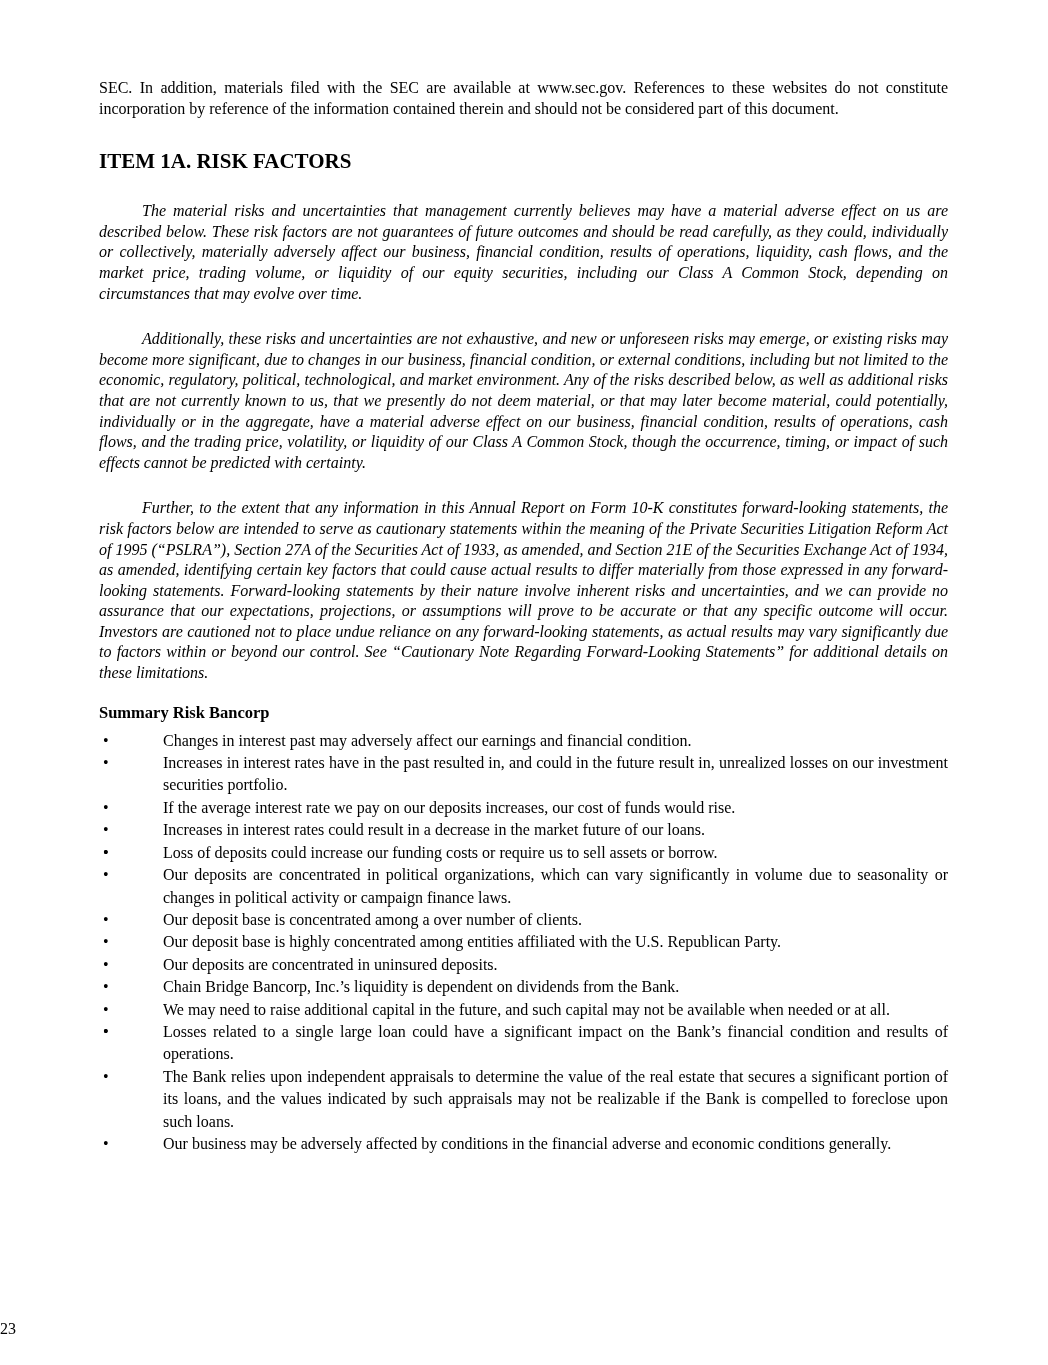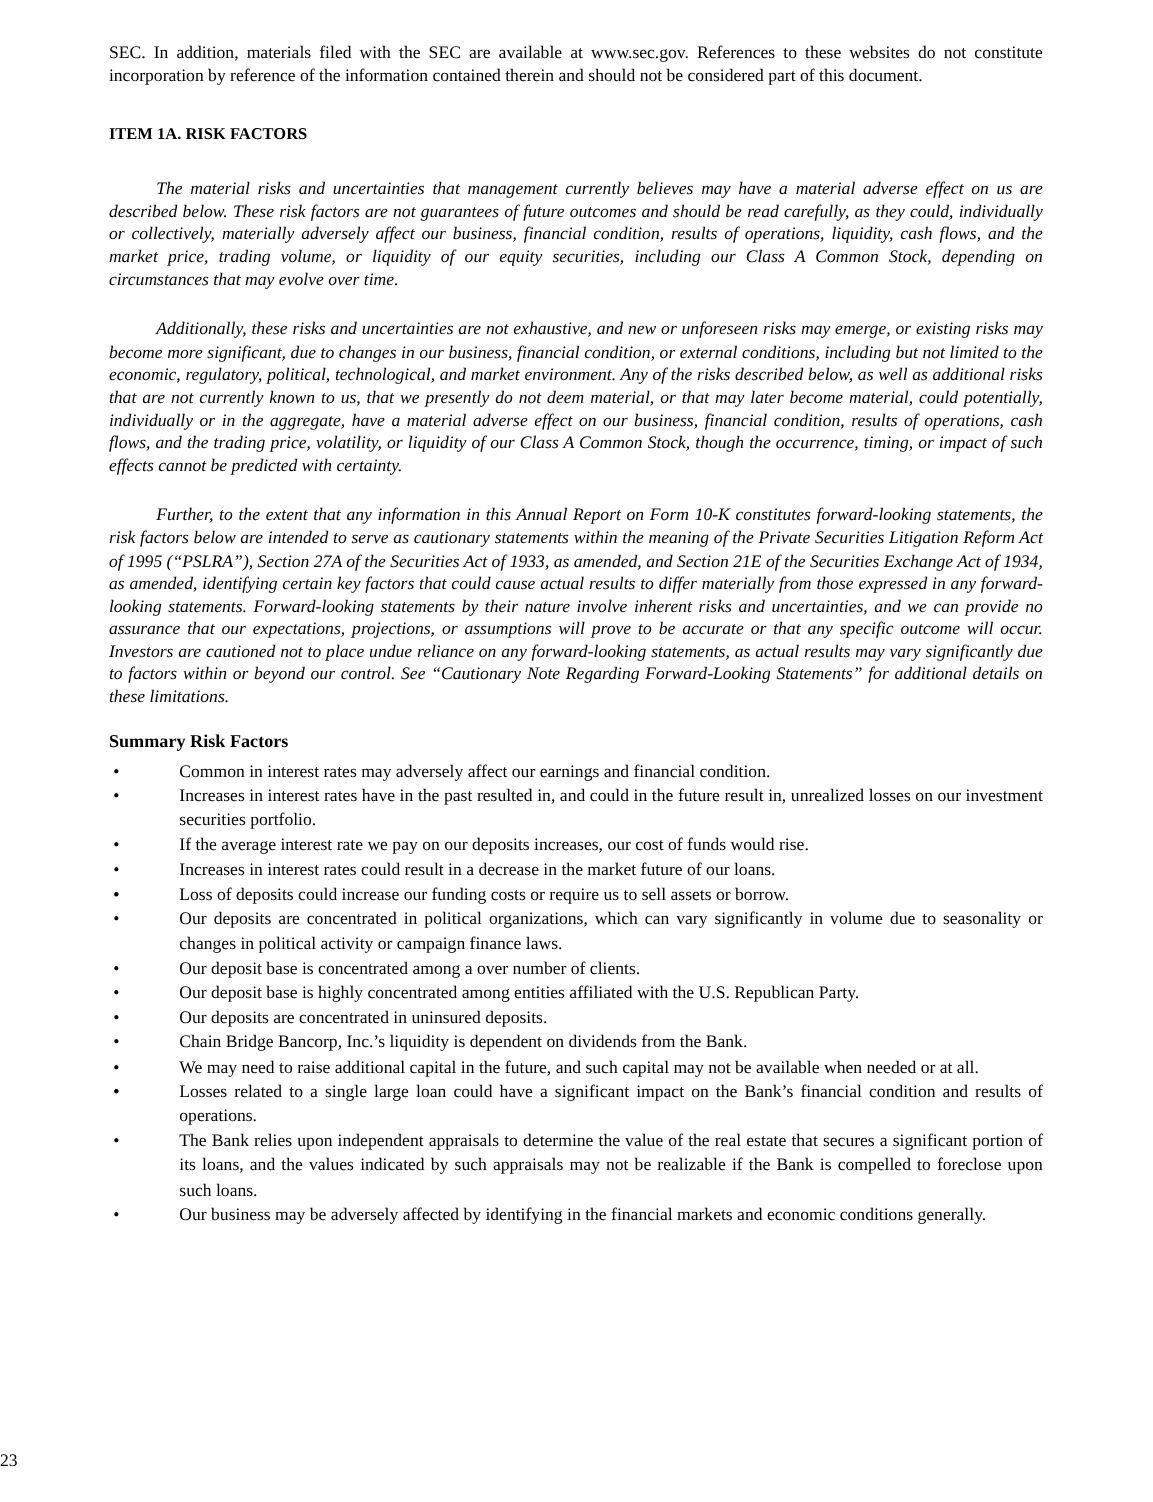--- a/index.html
+++ b/index.html
@@ -8,33 +8,33 @@
     width: 1048px;
     height: 1365px;
     position: relative;
     font-family: "Liberation Serif", serif;
     color: #000000;
     overflow: hidden;
   }
   .page {
     position: absolute;
     inset: 0;
-    padding: 39px 100px 0 99px;
+    padding: 78px 100px 0 99px;
     background: #ffffff;
   }
   .body-text {
     font-size: 16px;
     line-height: 20.6px;
     text-align: justify;
   }
   .indent { text-indent: 43px; margin-top: 29px; }
   .italic { font-style: italic; }
   .para-gap { margin-top: 25px; }
   .heading {
-    font-size: 15px;
+    font-size: 21px;
     font-weight: bold;
     line-height: 21px;
     margin-top: 32px;
   }
   .subheading {
     font-size: 16.5px;
     font-weight: bold;
     line-height: 21px;
     margin-top: 18px;
     margin-bottom: 7px;
@@ -72,37 +72,37 @@
   <p class="body-text">SEC. In addition, materials filed with the SEC are available at www.sec.gov. References to these websites do not constitute incorporation by reference of the information contained therein and should not be considered part of this document.</p>
 
   <h1 class="heading">ITEM 1A. RISK FACTORS</h1>
 
   <p class="body-text italic indent">The material risks and uncertainties that management currently believes may have a material adverse effect on us are described below. These risk factors are not guarantees of future outcomes and should be read carefully, as they could, individually or collectively, materially adversely affect our business, financial condition, results of operations, liquidity, cash flows, and the market price, trading volume, or liquidity of our equity securities, including our Class A Common Stock, depending on circumstances that may evolve over time.</p>
 
   <p class="body-text italic indent para-gap">Additionally, these risks and uncertainties are not exhaustive, and new or unforeseen risks may emerge, or existing risks may become more significant, due to changes in our business, financial condition, or external conditions, including but not limited to the economic, regulatory, political, technological, and market environment. Any of the risks described below, as well as additional risks that are not currently known to us, that we presently do not deem material, or that may later become material, could potentially, individually or in the aggregate, have a material adverse effect on our business, financial condition, results of operations, cash flows, and the trading price, volatility, or liquidity of our Class A Common Stock, though the occurrence, timing, or impact of such effects cannot be predicted with certainty.</p>
 
   <p class="body-text italic indent para-gap">Further, to the extent that any information in this Annual Report on Form 10-K constitutes forward-looking statements, the risk factors below are intended to serve as cautionary statements within the meaning of the Private Securities Litigation Reform Act of 1995 (“PSLRA”), Section 27A of the Securities Act of 1933, as amended, and Section 21E of the Securities Exchange Act of 1934, as amended, identifying certain key factors that could cause actual results to differ materially from those expressed in any forward-looking statements. Forward-looking statements by their nature involve inherent risks and uncertainties, and we can provide no assurance that our expectations, projections, or assumptions will prove to be accurate or that any specific outcome will occur. Investors are cautioned not to place undue reliance on any forward-looking statements, as actual results may vary significantly due to factors within or beyond our control. See “Cautionary Note Regarding Forward-Looking Statements” for additional details on these limitations.</p>
 
-  <h2 class="subheading">Summary Risk Factors</h2>
+  <h2 class="subheading">Summary Risk Bancorp</h2>
 
 
   <ul class="bullet-list">
-    <li><span class="bullet">•</span><span class="bullet-text">Common in interest rates may adversely affect our earnings and financial condition.</span></li>
+    <li><span class="bullet">•</span><span class="bullet-text">Changes in interest past may adversely affect our earnings and financial condition.</span></li>
     <li><span class="bullet">•</span><span class="bullet-text">Increases in interest rates have in the past resulted in, and could in the future result in, unrealized losses on our investment securities portfolio.</span></li>
     <li><span class="bullet">•</span><span class="bullet-text">If the average interest rate we pay on our deposits increases, our cost of funds would rise.</span></li>
     <li><span class="bullet">•</span><span class="bullet-text">Increases in interest rates could result in a decrease in the market future of our loans.</span></li>
     <li><span class="bullet">•</span></li>
     <li><span class="bullet">•</span><span class="bullet-text">Loss of deposits could increase our funding costs or require us to sell assets or borrow.</span></li>
     <li><span class="bullet">•</span><span class="bullet-text">Our deposits are concentrated in political organizations, which can vary significantly in volume due to seasonality or changes in political activity or campaign finance laws.</span></li>
     <li><span class="bullet">•</span><span class="bullet-text">Our deposit base is concentrated among a over number of clients.</span></li>
     <li><span class="bullet">•</span><span class="bullet-text">Our deposit base is highly concentrated among entities affiliated with the U.S. Republican Party.</span></li>
     <li><span class="bullet">•</span><span class="bullet-text">Our deposits are concentrated in uninsured deposits.</span></li>
     <li><span class="bullet">•</span><span class="bullet-text">Chain Bridge Bancorp, Inc.’s liquidity is dependent on dividends from the Bank.</span></li>
     <li><span class="bullet">•</span><span class="bullet-text">We may need to raise additional capital in the future, and such capital may not be available when needed or at all.</span></li>
     <li><span class="bullet">•</span></li>
     <li><span class="bullet">•</span><span class="bullet-text">Losses related to a single large loan could have a significant impact on the Bank’s financial condition and results of operations.</span></li>
     <li><span class="bullet">•</span><span class="bullet-text">The Bank relies upon independent appraisals to determine the value of the real estate that secures a significant portion of its loans, and the values indicated by such appraisals may not be realizable if the Bank is compelled to foreclose upon such loans.</span></li>
-    <li><span class="bullet">•</span><span class="bullet-text">Our business may be adversely affected by identifying in the financial markets and economic conditions generally.</span></li>
+    <li><span class="bullet">•</span><span class="bullet-text">Our business may be adversely affected by conditions in the financial adverse and economic conditions generally.</span></li>
   </ul>
 
   <div class="page-number">23</div>
 
 </div>
 
 </body></html>

